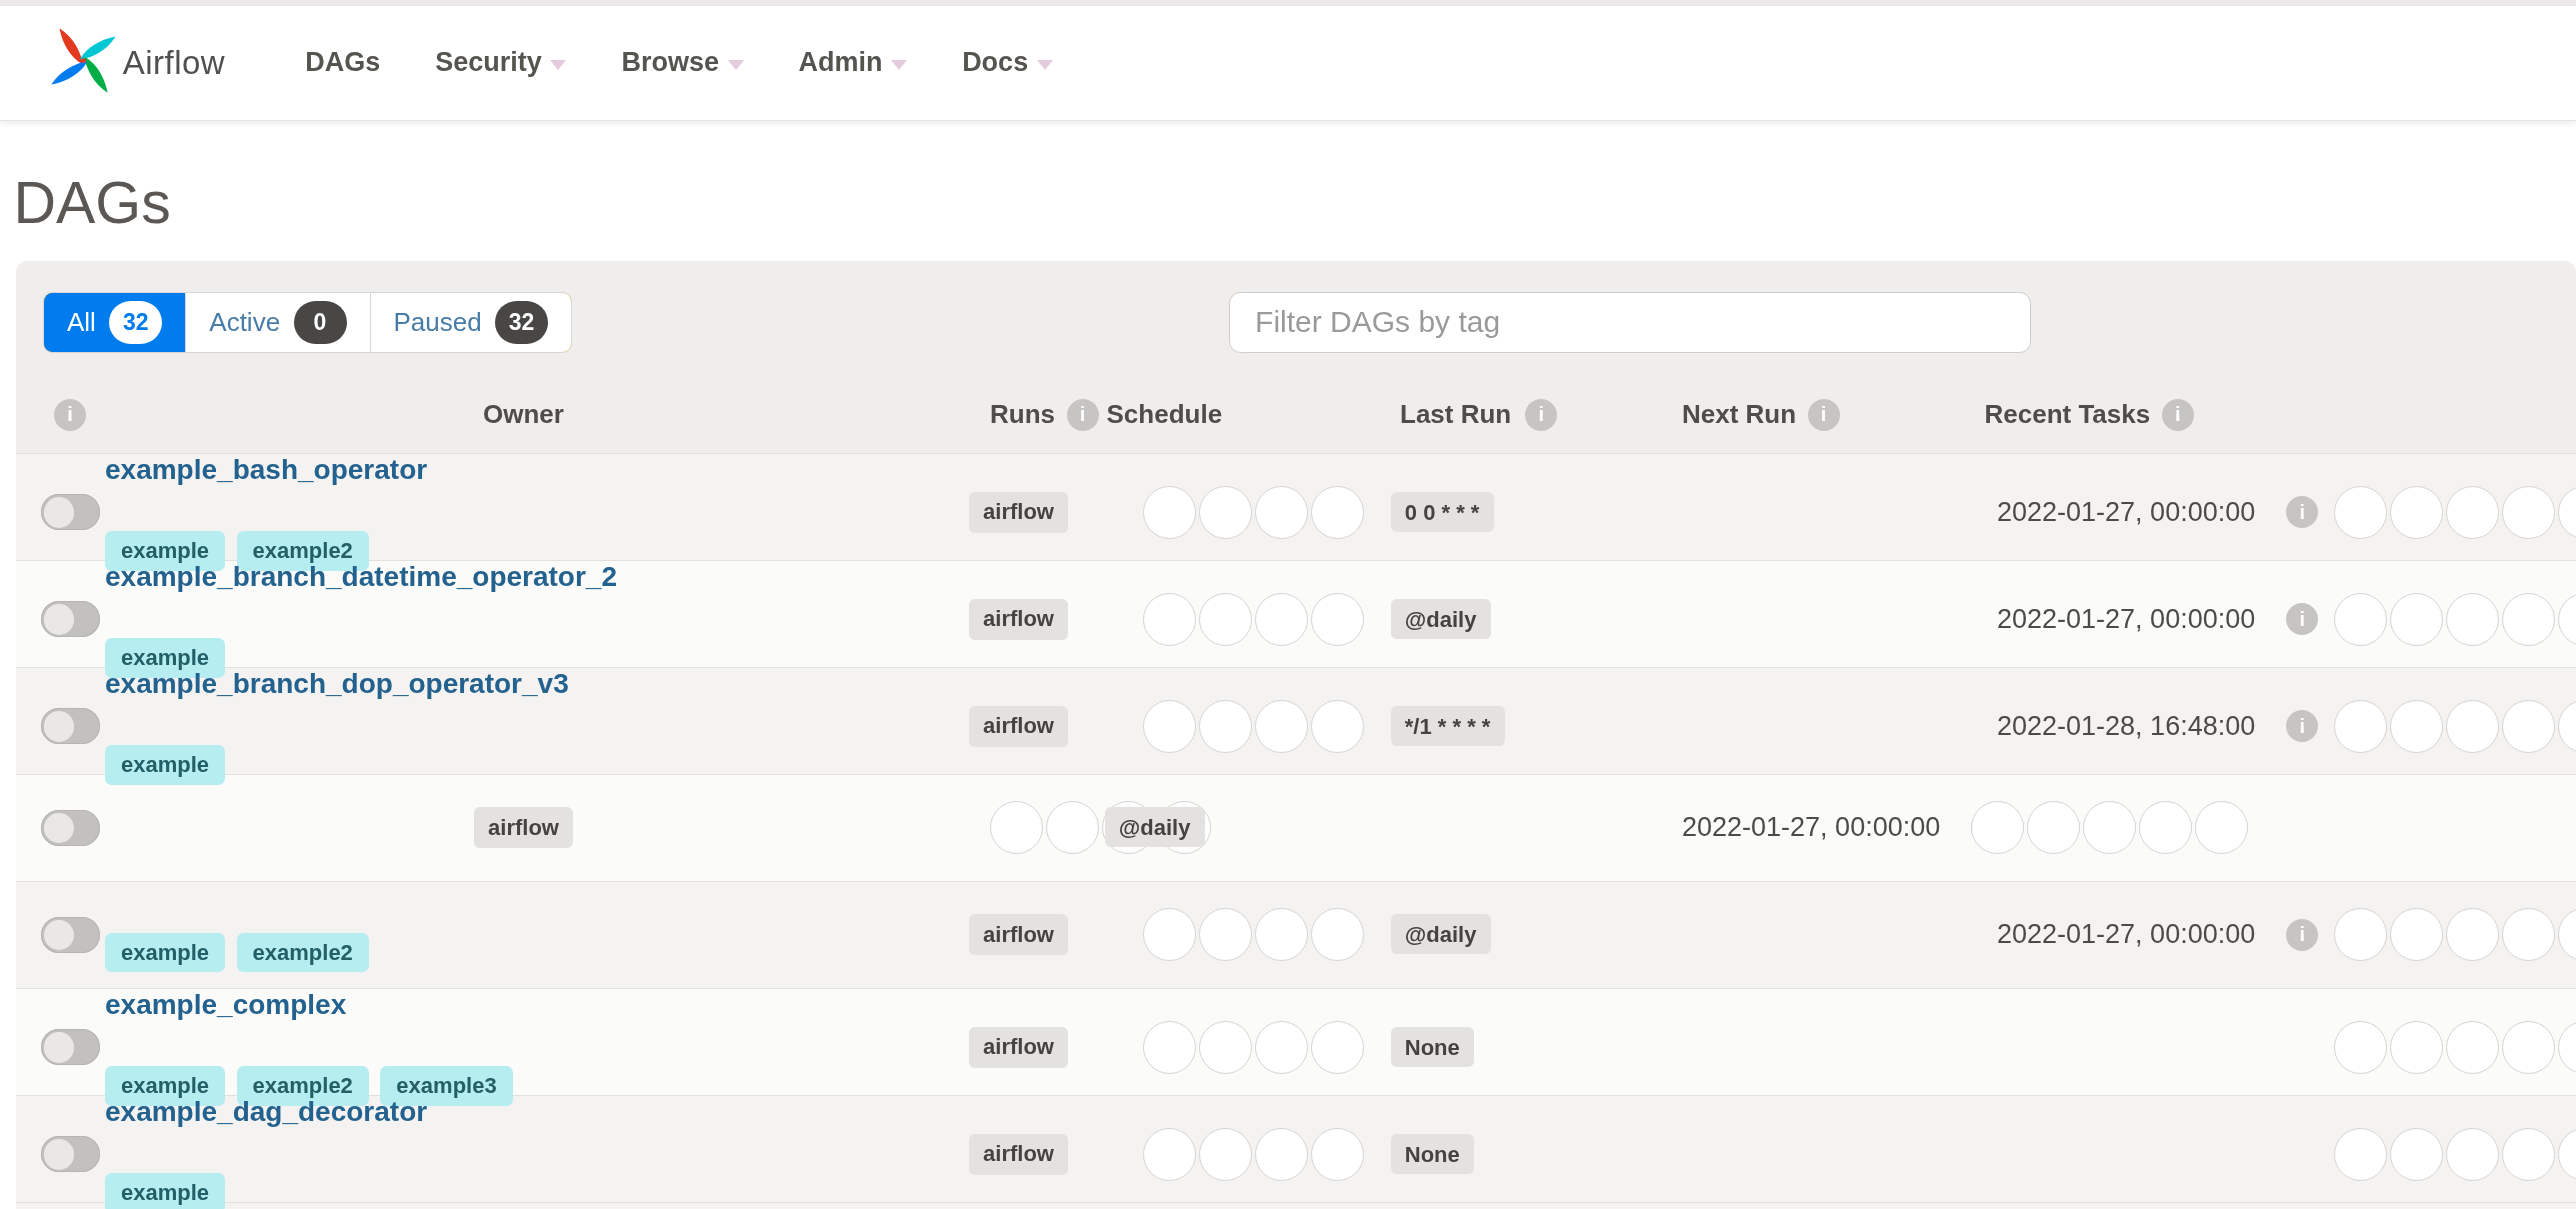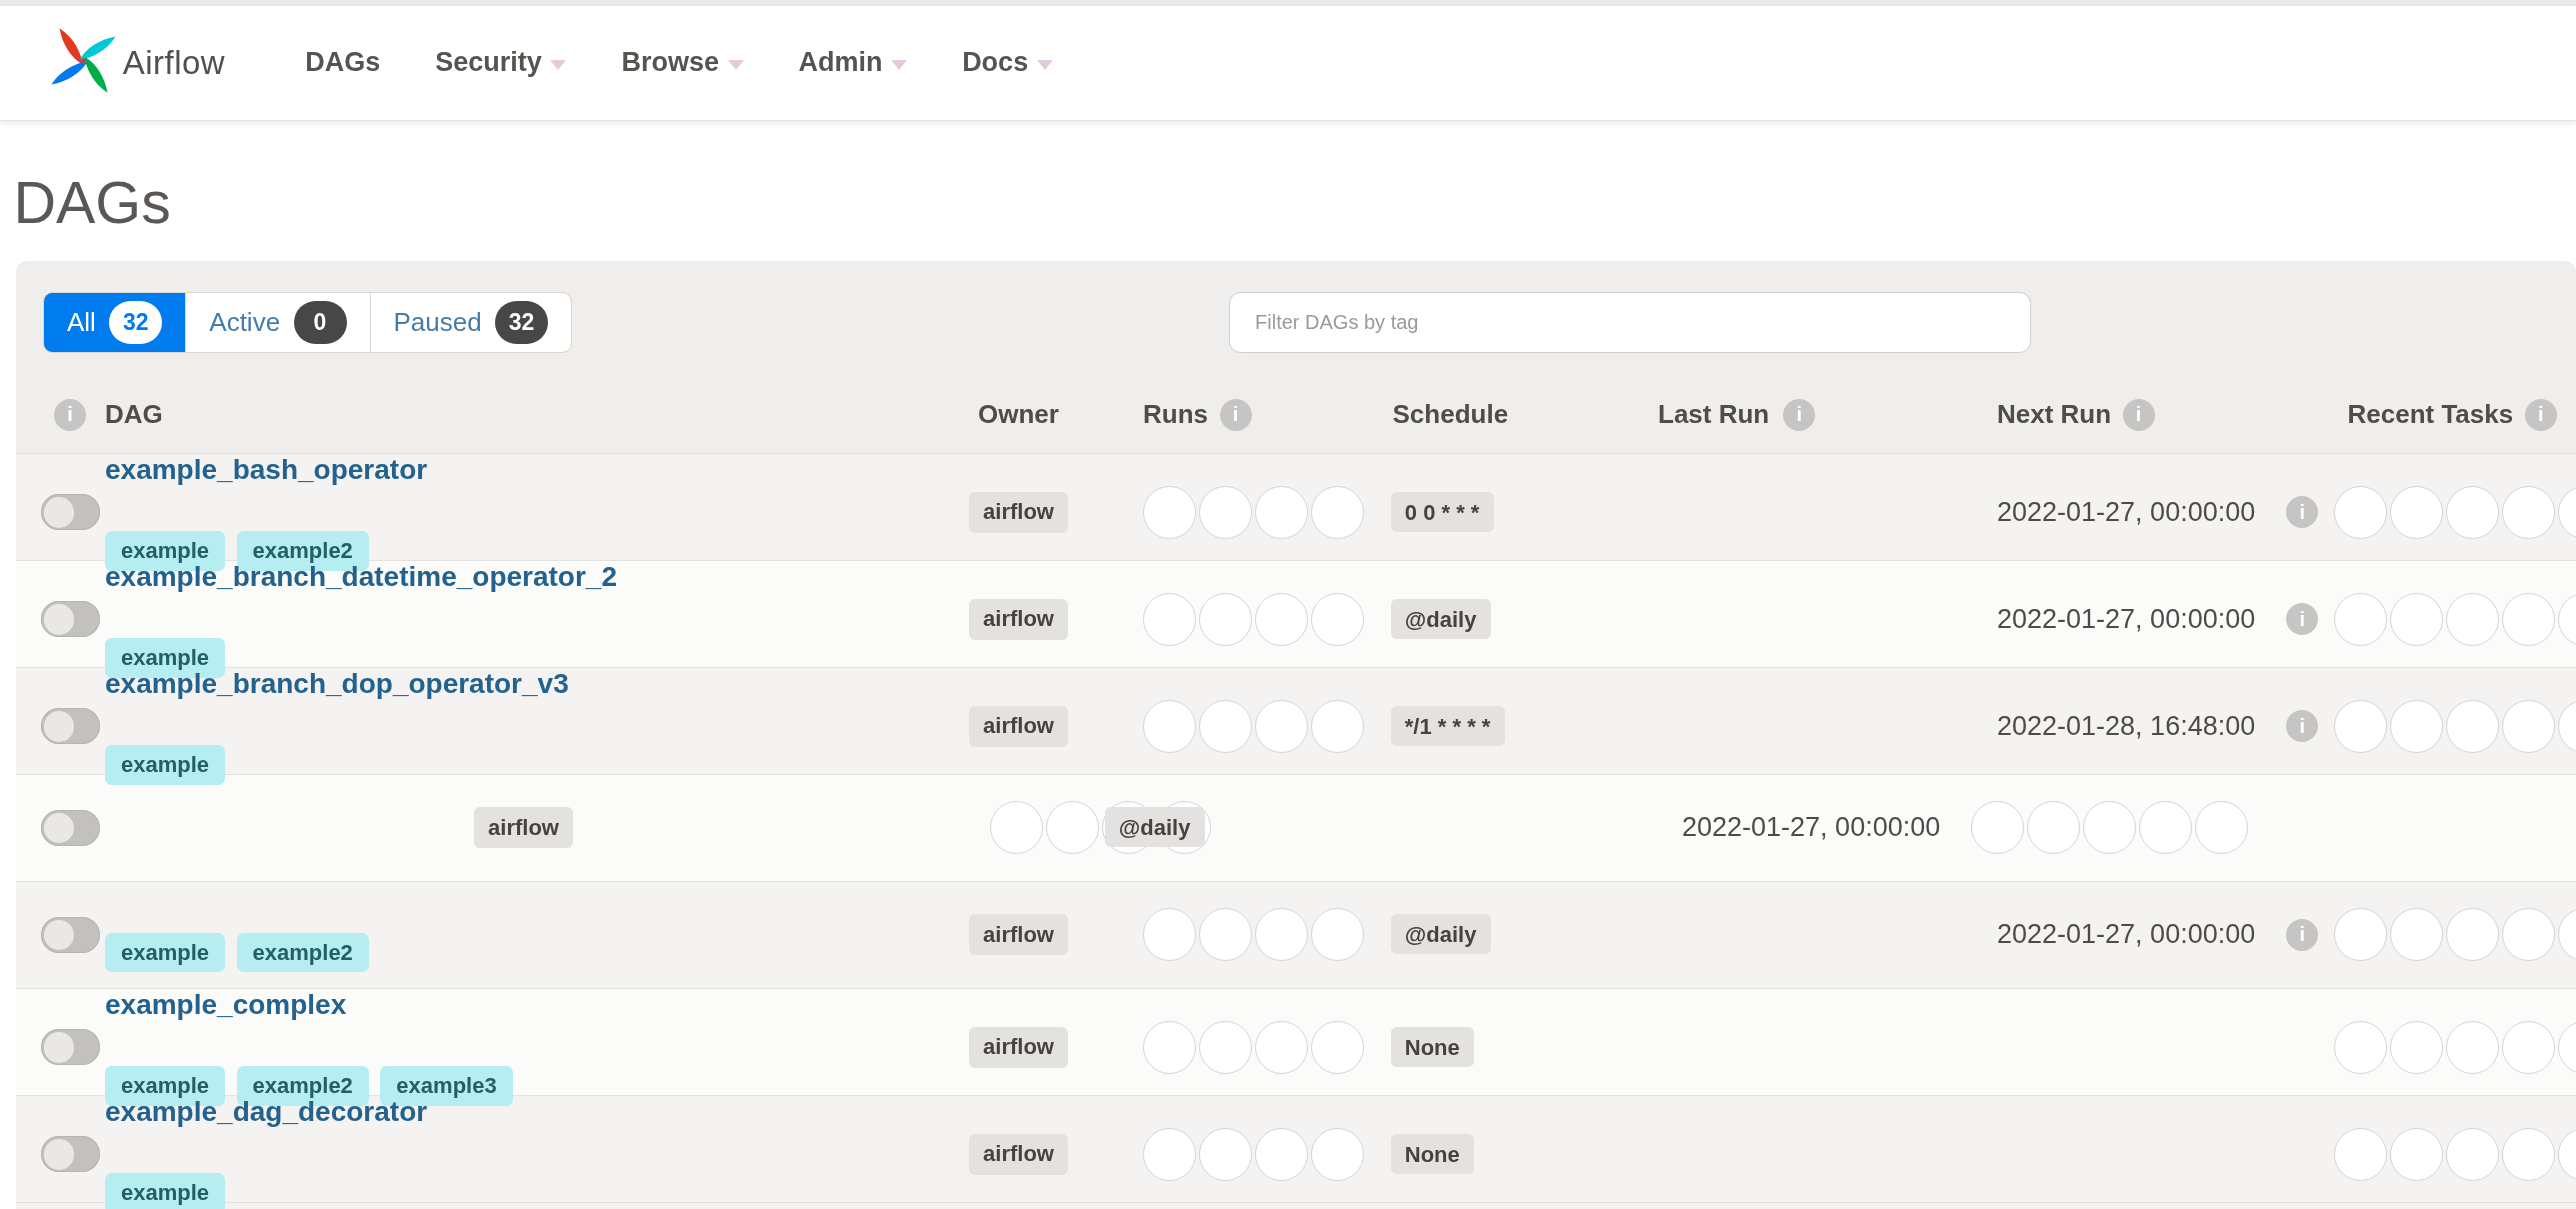--- a/index.html
+++ b/index.html
@@ -30,21 +30,21 @@
   .filter-bar { display:flex; align-items:center; padding:31.5px 0 24px 27px; height:116px; }
   .btn-group { display:flex; border:1.9px solid #d9d7d5; border-radius:9.5px; overflow:hidden; background:#eab308;align-items:flex-end; }
   .tab { display:flex; align-items:center; gap:13.4px; height:59px; padding:0 23px; background:#fff;
     border:none; border-left:1.9px solid #d9d7d5; font-size:26px; font-family:inherit; color:#477ca8; cursor:pointer; }
   .tab:first-child { border-left:none; }
   .tab.active { background:#017cee; color:#fff; }
   .tab-badge { display:inline-flex; align-items:center; justify-content:center; min-width:53px; height:43px;
     padding:0 13.4px; border-radius:22px; background:#494745; color:#fff; font-size:23px; font-weight:700; }
   .tab.active .tab-badge { background:#fff; color:#017cee; }
   .tag-filter { margin-left:657px; width:802px; height:61px; border:1.9px solid #cfcdcb; border-radius:11.5px;
-    font-size:20px; font-family:inherit; color:#7f1d1d; padding:0 25px; outline:none; background:#fff; }
+    font-size:30px; font-family:inherit; color:#7f1d1d; padding:0 25px; outline:none; background:#fff; }
   .tag-filter::placeholder { color:#9c9a98; }
 
   
   .grid-row { display:grid; grid-template-columns:89px 837px 153px 286px 258px 315px 363px 1fr; align-items:center; }
   .thead { height:76px; font-weight:700; font-size:26px; color:#4f4d4b; }
   .th { display:flex; align-items:center; gap:11.5px; }
   .th-toggle { padding-left:38px; }
   .th-owner { justify-content:center; }
   .th-runs { padding-left:48px; }
   .th-schedule { padding-left:11.5px; }
@@ -150,23 +150,20 @@
         </button>
       </div>
     <input class="tag-filter" type="text" placeholder="Filter DAGs by tag" style="">
   </div>
 
   <div class="dags-table">
     <div class="grid-row thead">
         <div class="th th-toggle">
           <i class="info-icon">i</i>
         </div>
-        <div class="th th-dag">
-          <span>DAG</span>
-        </div>
         <div class="th th-owner">
           <span>Owner</span>
         </div>
         <div class="th th-runs">
           <span>Runs</span>
           <i class="info-icon">i</i>
         </div>
         <div class="th th-schedule">
           <span>Schedule</span>
         </div>

